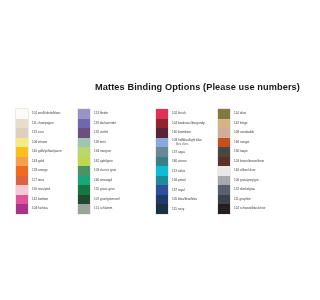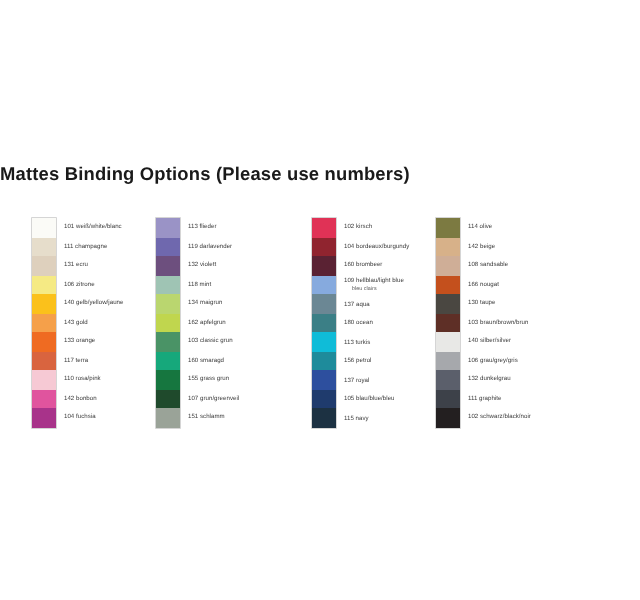--- a/index.html
+++ b/index.html
@@ -18,21 +18,21 @@
     position: absolute;
     left: 0; top: 0;
     width: 300px; height: 300px;
     background: #ffffff;
   }
   #title {
     position: absolute;
     left: 0;
     top: 82px;
     width: 300px;
-    text-align: left;
+    text-align: right;
     font-size: 9.2px;
     font-weight: bold;
     color: #1a1a1a;
     letter-spacing: 0.1px;
     white-space: nowrap;
   }
   #groups {
     position: absolute;
     left: 0;
     top: 109px;

